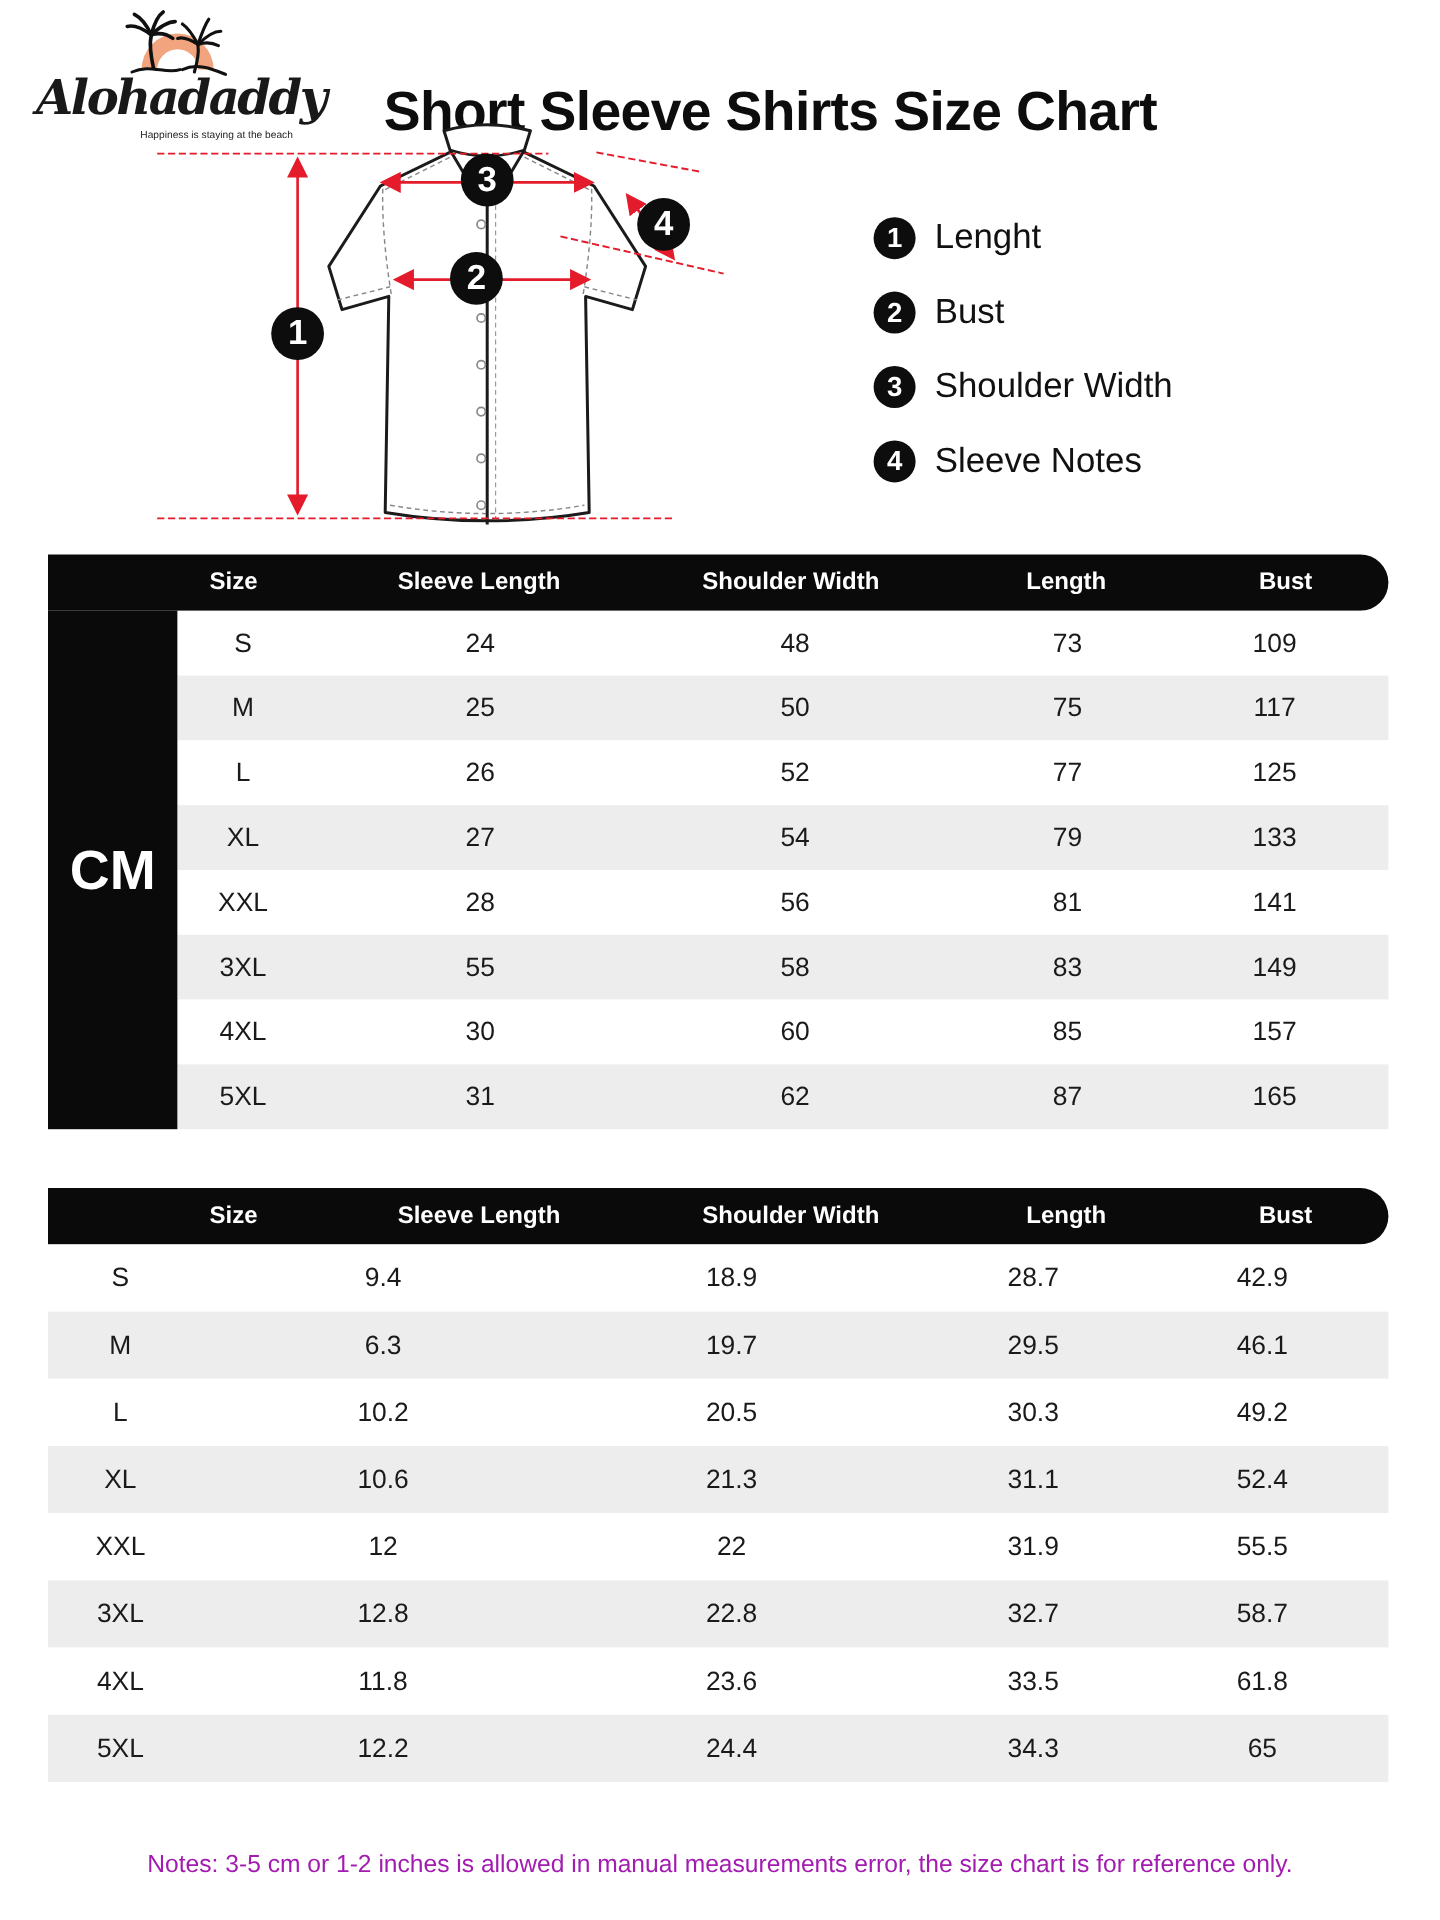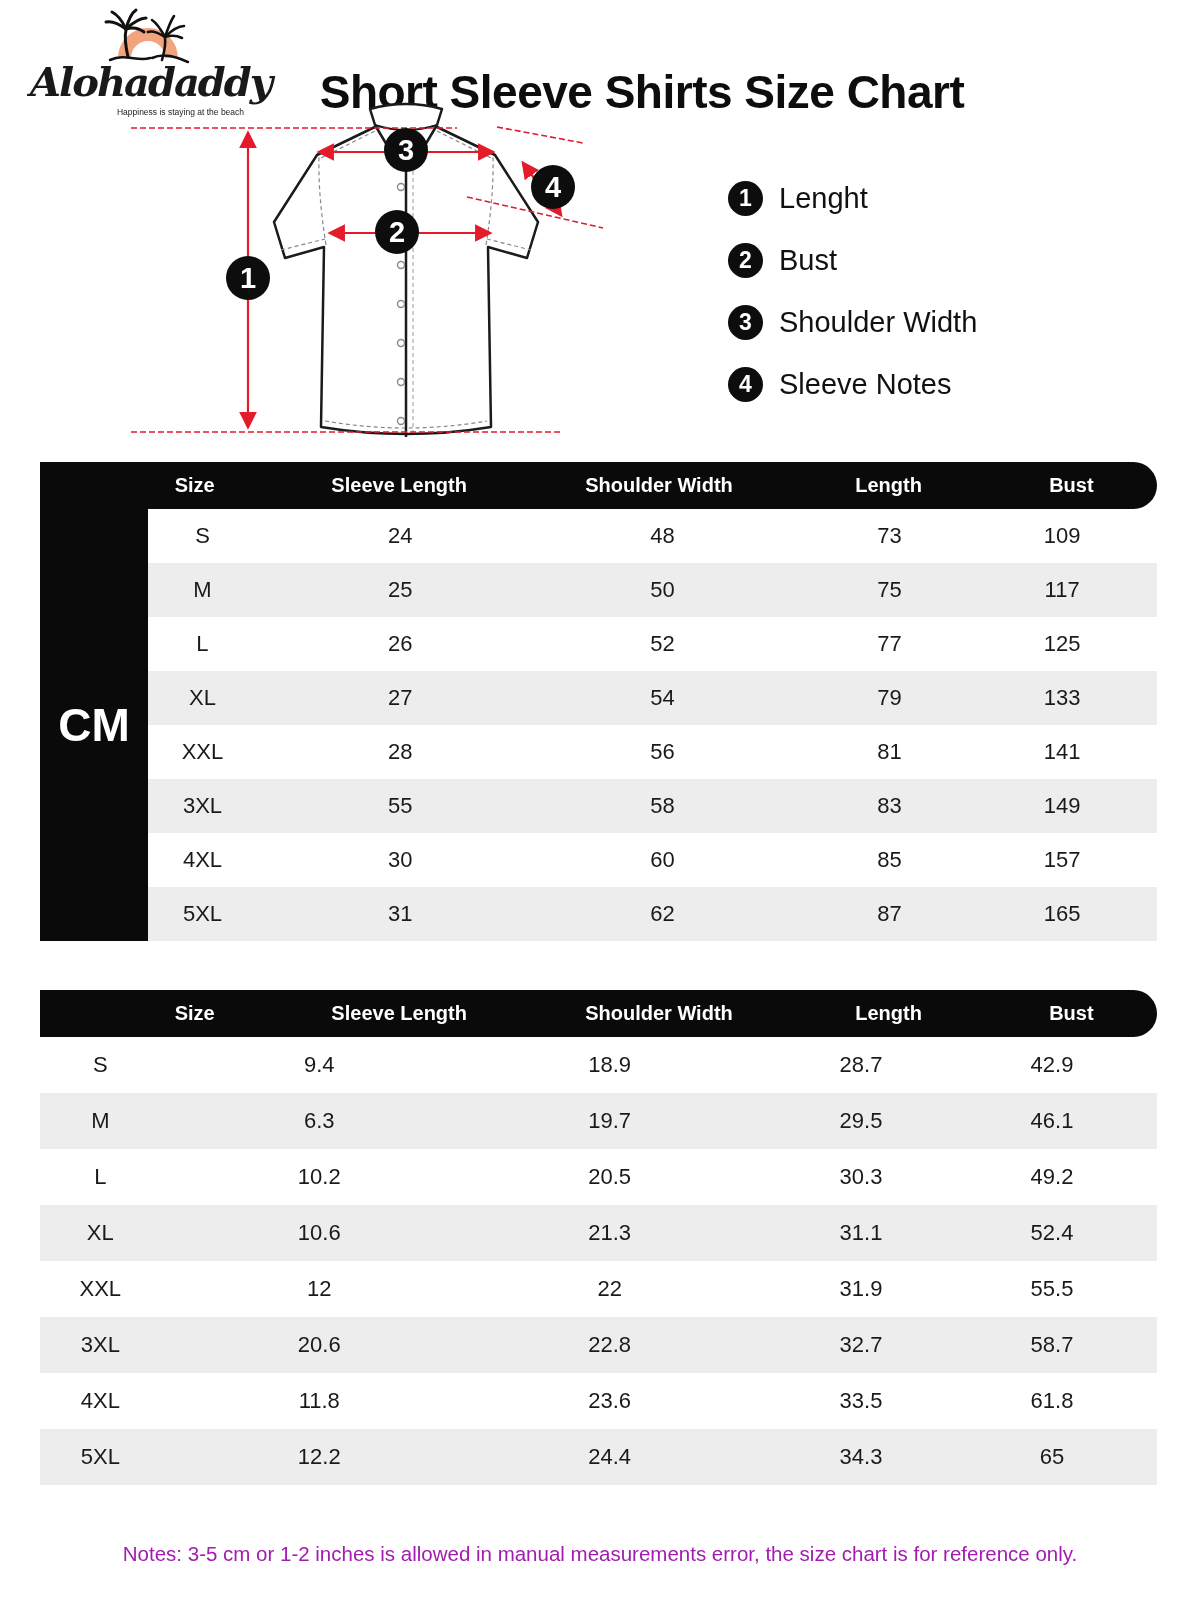--- a/index.html
+++ b/index.html
@@ -279,21 +279,21 @@
           </div>
           <div class="row">
             <div class="c0">XXL</div>
             <div class="c1">12</div>
             <div class="c2">22</div>
             <div class="c3">31.9</div>
             <div class="c4">55.5</div>
           </div>
           <div class="row">
             <div class="c0">3XL</div>
-            <div class="c1">20.6</div>
+            <div class="c1">12.8</div>
             <div class="c2">22.8</div>
             <div class="c3">32.7</div>
             <div class="c4">58.7</div>
           </div>
           <div class="row">
             <div class="c0">4XL</div>
             <div class="c1">11.8</div>
             <div class="c2">23.6</div>
             <div class="c3">33.5</div>
             <div class="c4">61.8</div>

